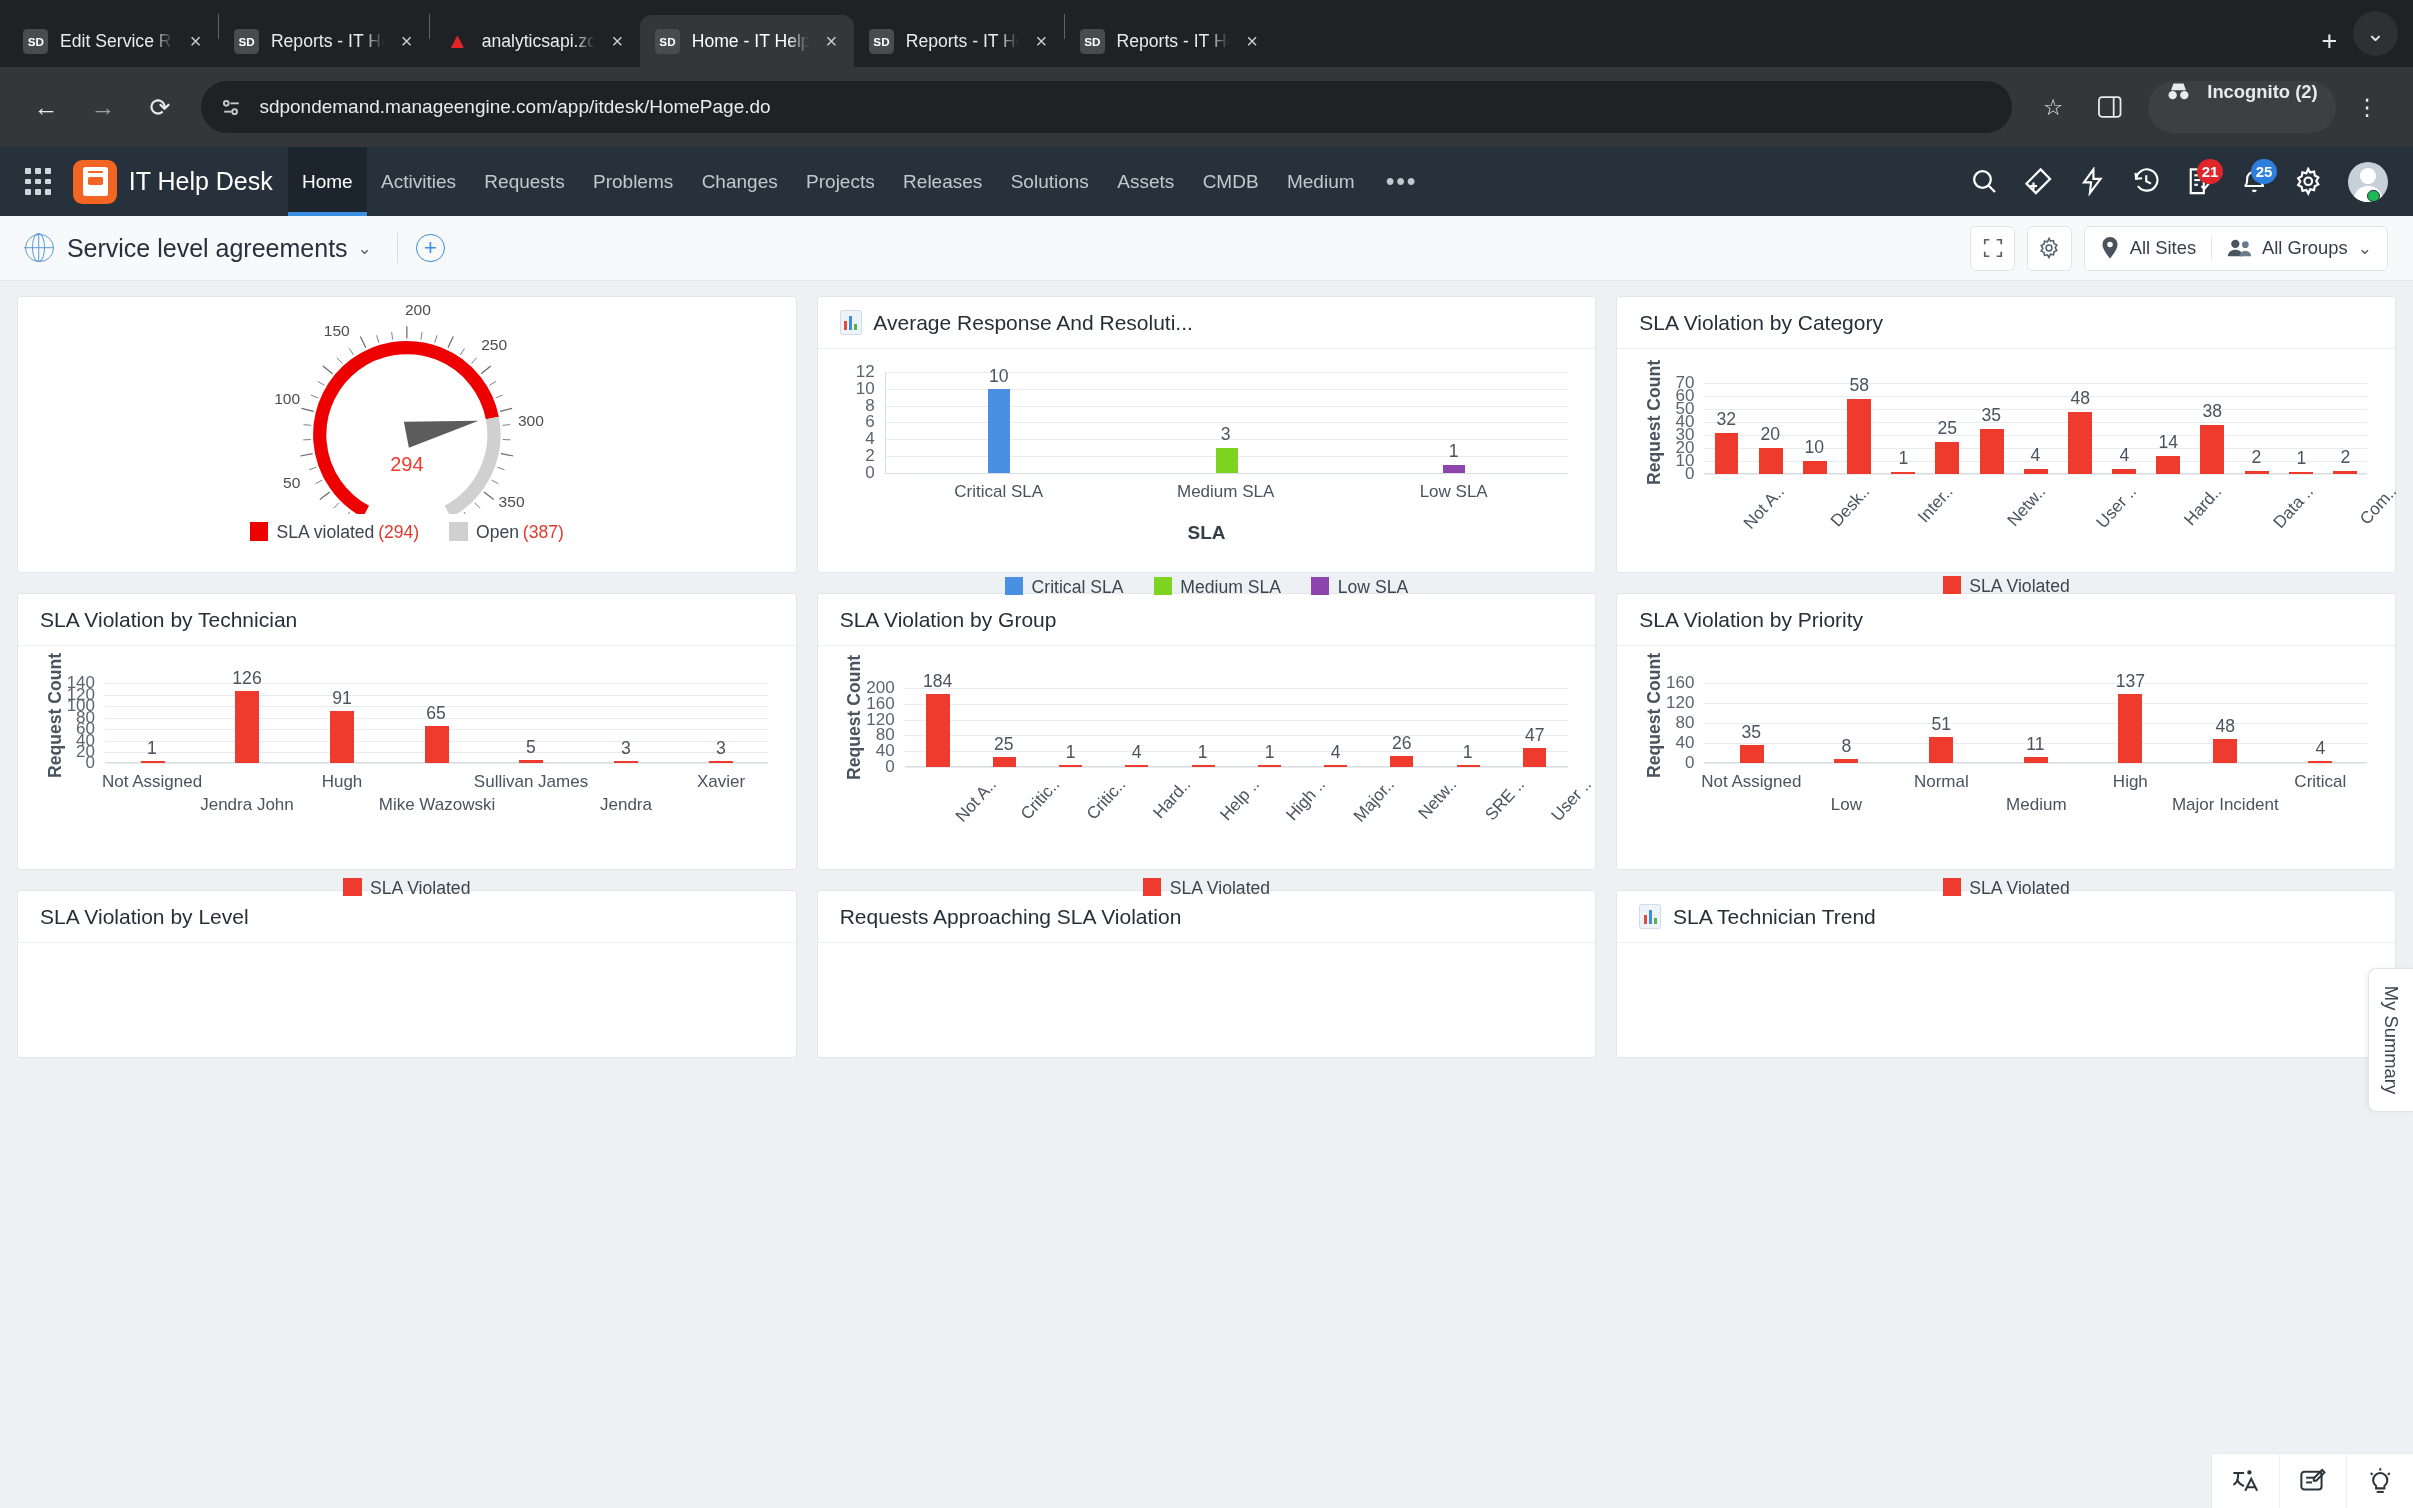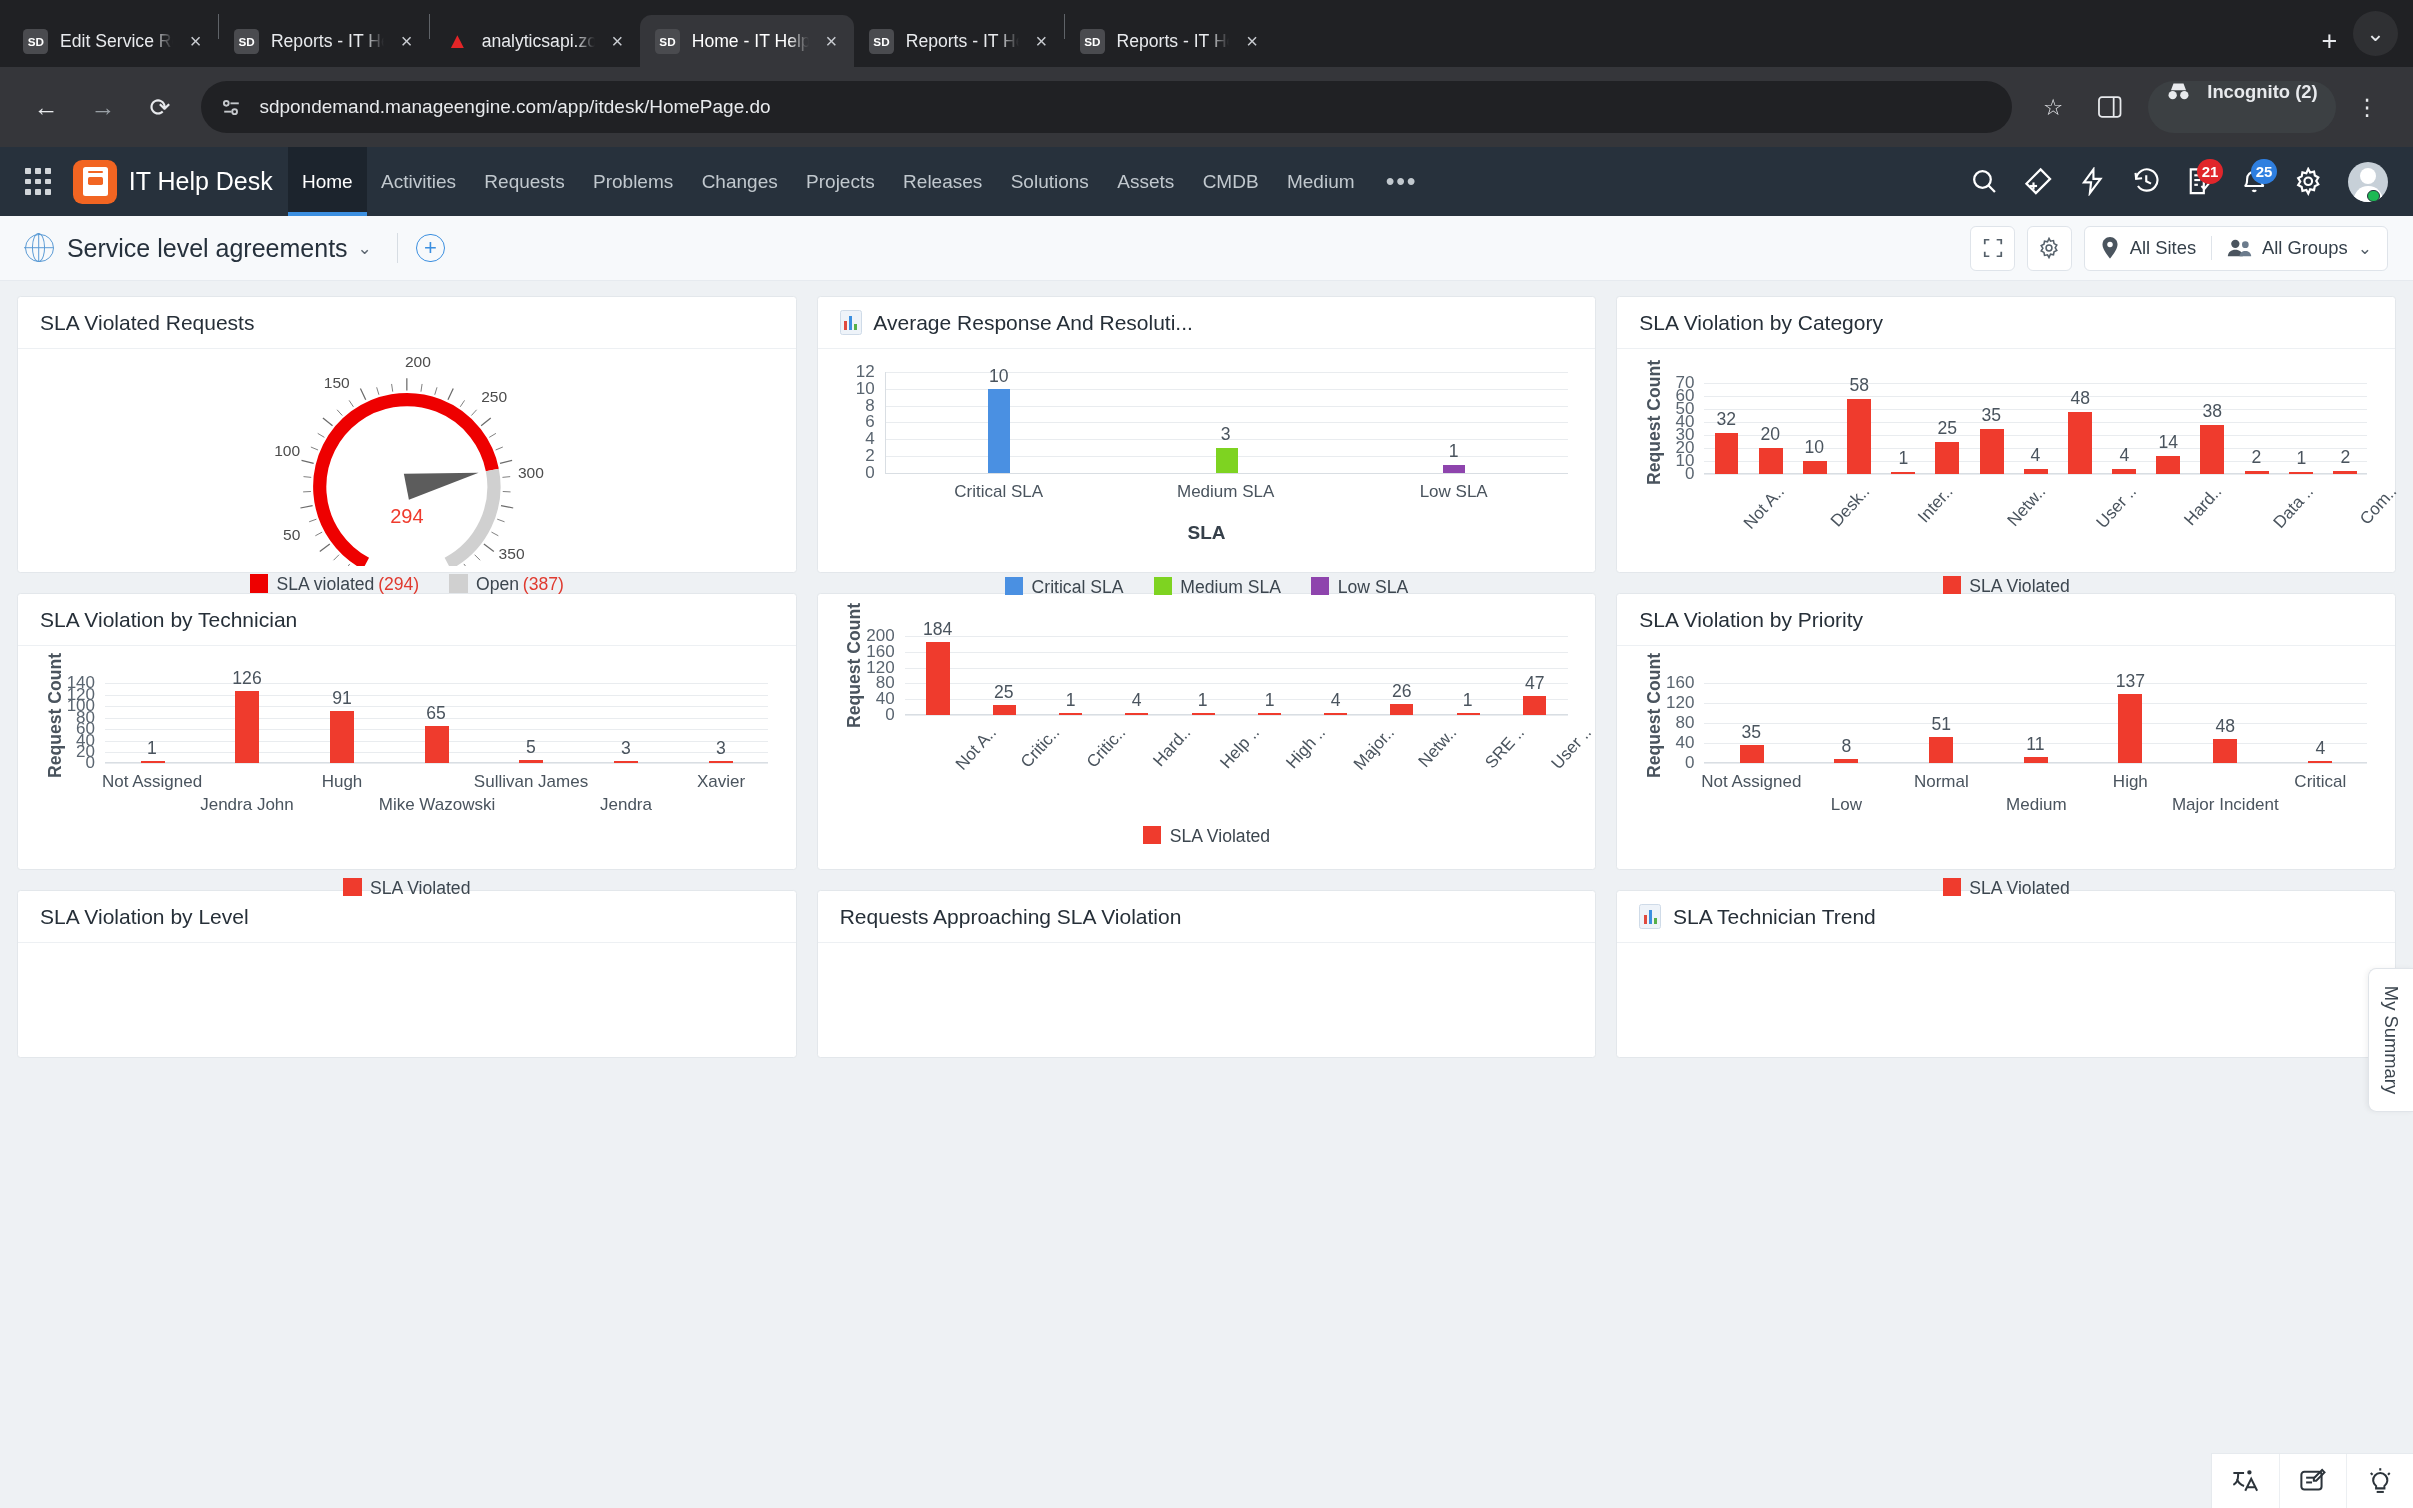--- a/index.html
+++ b/index.html
@@ -373,23 +373,20 @@
       <span style="font-size:17px;color:#55606a">⌄</span>
     </div>
   </div>
 </div>
 
 <div class="dash-area">
 
   <div class="row" style="height:277px">
 
     <div class="card">
-      <div class="card-head">
-        <div class="card-title">SLA Violated Requests</div>
-      </div>
       <div class="card-body">
         <div class="gauge-wrap">
           <svg id="gauge-svg" viewBox="0 0 400 270" width="100%" height="210">
               <path d="M 147.41918496798024 266.89013040019984 A 112 112 0 1 1 309.9219556126468 146.5252782488036" stroke="#ee0000" stroke-width="17" fill="none"></path>
               <path d="M 309.9219556126468 146.5252782488036 A 112 112 0 0 1 252.58081503201979 266.89013040019984" stroke="#d0d0d0" stroke-width="17" fill="none"></path>
               <line x1="142.0202619959425" y1="277.0440277180775" x2="134.50871699136826" y2="291.1711892038203" stroke="#6b6b6b" stroke-width="1.6"></line>
               <line x1="126.63568139263008" y1="267.3475050279387" x2="120.69525073616288" y2="275.39183741886495" stroke="#6b6b6b" stroke-width="1.1"></line>
               <line x1="112.84182725478186" y1="255.4968737939517" x2="105.78448533209213" y2="262.5816409027737" stroke="#6b6b6b" stroke-width="1.1"></line>
               <line x1="100.9377856947521" y1="241.7490860752941" x2="88.10381461067139" y2="251.30362354253867" stroke="#6b6b6b" stroke-width="1.6"></line>
               <line x1="91.18166684448214" y1="226.4022291462811" x2="82.37046577925803" y2="231.13115458322693" stroke="#6b6b6b" stroke-width="1.1"></line>
@@ -613,20 +610,23 @@
             <div class="xlab flat" style="left: 688px; top: 114px; position: absolute;">Xavier</div>
             <div class="ylabel" style="left: 11.7px; top: 120px;">Request Count</div>
             <div class="legend" style="top: 220px;">
               <div><i style="background:#ef3b2d"></i><span>SLA Violated</span></div>
             </div>
           </div>
       </div>
     </div>
 
     <div class="card">
+      <div class="card-head">
+        <div class="card-title">SLA Violation by Group</div>
+      </div>
       <div class="card-body">
         <div class="chart" id="chart-group">
             <div class="plot" style="left: 72px; top: 22px; width: 663px; height: 87px;">
               <div class="gridline" style="top: 87px;"></div>
               <div class="ytick" style="top: 87px;">0</div>
               <div class="gridline" style="top: 71px;"></div>
               <div class="ytick" style="top: 71px;">40</div>
               <div class="gridline" style="top: 55px;"></div>
               <div class="ytick" style="top: 55px;">80</div>
               <div class="gridline" style="top: 40px;"></div>

